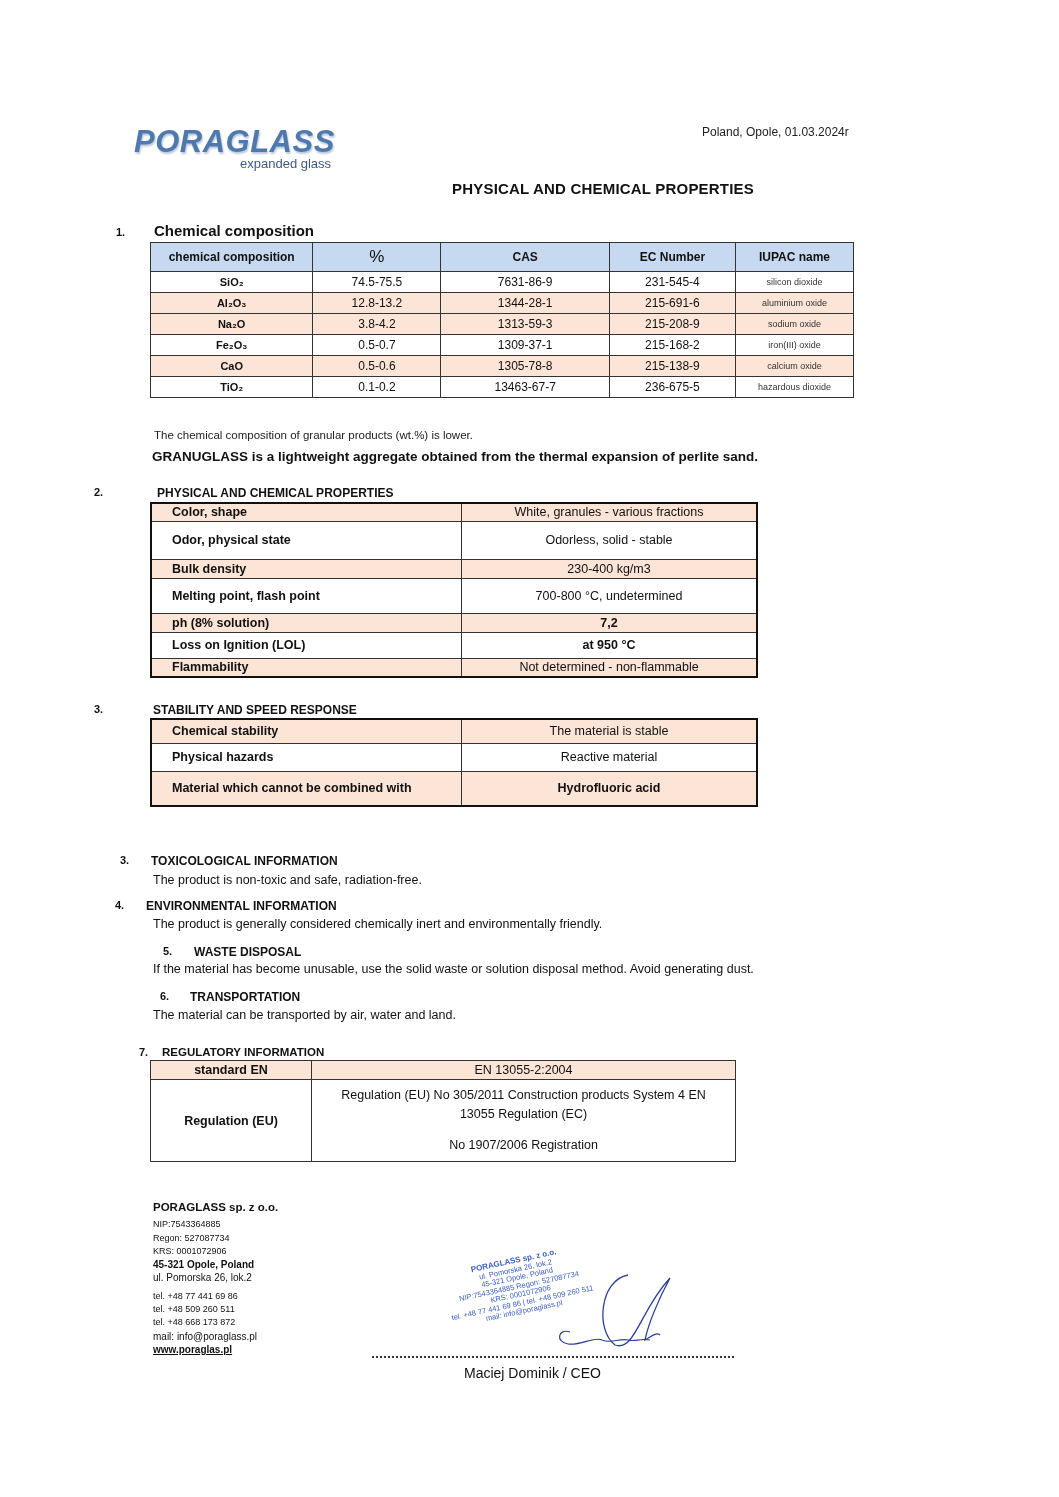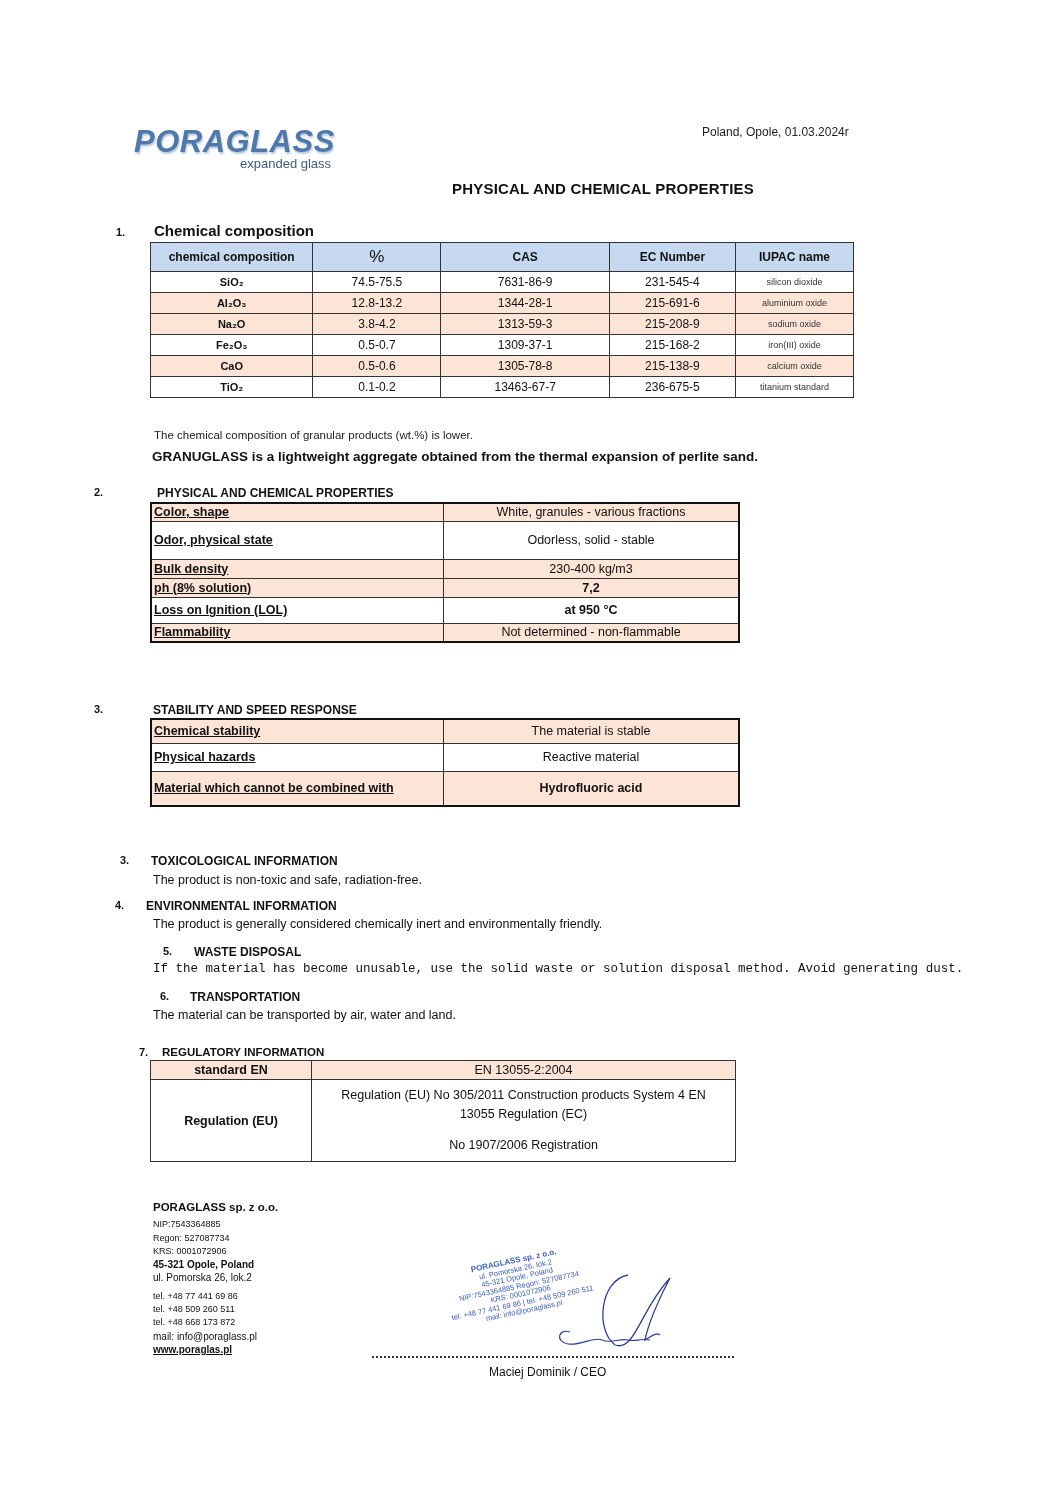--- a/index.html
+++ b/index.html
@@ -19,35 +19,35 @@
   .chem th.pct { font-size:17px; font-weight:normal; }
   .chem td { height:20px; border:1px solid #333; text-align:center; }
   .chem tr.odd td { background:#fce4d6; }
   .chem td.iupac { font-size:9px; color:#333; }
   .chem td.formula { font-weight:bold; font-size:11px; }
   .note { left:154px; top:429px; font-size:11.5px; color:#222; }
   .lead { left:152px; top:449px; font-size:13.5px; font-weight:bold; }
   
   .prop { border:2px solid #111; }
   .prop td { border:1px solid #333; font-size:12.5px; }
-  .prop td.k { font-weight:bold; text-align:left; width:286px; padding-left:2px;text-decoration:underline; }
+  .prop td.k { font-weight:bold; text-align:left; width:286px; padding-left:20px; }
   .prop td.v { text-align:center; width:288px; }
   .prop tr.sh td { background:#fce4d6; }
   .prop td.v.b { font-weight:bold; }
   .t2 { left:150px; top:502px; }
   .t3 { left:150px; top:718px; }
   .plain { font-size:12.5px; }
   .reg { left:150px; top:1060px; width:586px; border:1.5px solid #222; }
   .reg td { border:1px solid #333; text-align:center; font-size:12.5px; }
   .reg tr.sh td { background:#fce4d6; }
   .foot { left:153px; top:1201px; font-size:9px; line-height:13.3px; }
   .foot .co { font-size:11.5px; font-weight:bold; margin-bottom:4px; }
   .foot .big { font-size:10px; font-weight:bold; }
   .sig-line { left:372px; top:1356px; width:362px; border-top:2px dotted #333; }
-  .sig-name { left:489px; top:1365px; font-size:12px; }
+  .sig-name { left:464px; top:1365px; font-size:14px; }
 </style>
 </head>
 <body>
 
 <div class="abs logo-main">PORAGLASS</div>
 <div class="abs logo-sub">expanded glass</div>
 <div class="abs date">Poland, Opole, 01.03.2024r</div>
 <div class="abs doc-title">PHYSICAL AND CHEMICAL PROPERTIES</div>
 
 <div class="abs sec-num" style="left:116px;top:226px;">1.</div>
@@ -95,21 +95,21 @@
     <td>0.5-0.6</td>
     <td>1305-78-8</td>
     <td>215-138-9</td>
     <td class="iupac">calcium oxide</td>
   </tr>
   <tr>
     <td class="formula">TiO₂</td>
     <td>0.1-0.2</td>
     <td>13463-67-7</td>
     <td>236-675-5</td>
-    <td class="iupac">titanium standard</td>
+    <td class="iupac">hazardous dioxide</td>
   </tr>
 </tbody>
   </table>
 
 <div class="abs note">The chemical composition of granular products (wt.%) is lower.</div>
 <div class="abs lead">GRANUGLASS is a lightweight aggregate obtained from the thermal expansion of perlite sand.</div>
 
 <div class="abs sec-num" style="left:94px;top:486px;">2.</div>
 <div class="abs sec-title" style="left:157px;top:486px;">PHYSICAL AND CHEMICAL PROPERTIES</div>
 
@@ -120,20 +120,24 @@
     <td class="v">White, granules - various fractions</td>
   </tr>
   <tr style="height:38px">
     <td class="k">Odor, physical state</td>
     <td class="v">Odorless, solid - stable</td>
   </tr>
   <tr class="sh" style="height:19px">
     <td class="k">Bulk density</td>
     <td class="v">230-400 kg/m3</td>
   </tr>
+  <tr style="height:35px">
+    <td class="k">Melting point, flash point</td>
+    <td class="v">700-800 °C, undetermined</td>
+  </tr>
   <tr class="sh" style="height:19px">
     <td class="k">ph (8% solution)</td>
     <td class="v b">7,2</td>
   </tr>
   <tr style="height:26px">
     <td class="k">Loss on Ignition (LOL)</td>
     <td class="v b">at 950 °C</td>
   </tr>
   <tr class="sh" style="height:19px">
     <td class="k">Flammability</td>
@@ -165,21 +169,21 @@
 <div class="abs sec-num" style="left:120px;top:854px;">3.</div>
 <div class="abs sec-title" style="left:151px;top:854px;">TOXICOLOGICAL INFORMATION</div>
 <div class="abs plain" style="left:153px;top:873px;">The product is non-toxic and safe, radiation-free.</div>
 
 <div class="abs sec-num" style="left:115px;top:899px;">4.</div>
 <div class="abs sec-title" style="left:146px;top:899px;">ENVIRONMENTAL INFORMATION</div>
 <div class="abs plain" style="left:153px;top:917px;">The product is generally considered chemically inert and environmentally friendly.</div>
 
 <div class="abs sec-num" style="left:163px;top:945px;">5.</div>
 <div class="abs sec-title" style="left:194px;top:945px;">WASTE DISPOSAL</div>
-<div class="abs plain" style="left:153px;top:962px;font-family:Liberation Mono, monospace;">If the material has become unusable, use the solid waste or solution disposal method. Avoid generating dust.</div>
+<div class="abs plain" style="left:153px;top:962px;">If the material has become unusable, use the solid waste or solution disposal method. Avoid generating dust.</div>
 
 <div class="abs sec-num" style="left:160px;top:990px;">6.</div>
 <div class="abs sec-title" style="left:190px;top:990px;">TRANSPORTATION</div>
 <div class="abs plain" style="left:153px;top:1008px;">The material can be transported by air, water and land.</div>
 
 <div class="abs sec-num" style="left:139px;top:1046px;">7.</div>
 <div class="abs sec-title" style="left:162px;top:1046px;font-size:11.5px;">REGULATORY INFORMATION</div>
 
 <table class="reg">
   <tbody>

